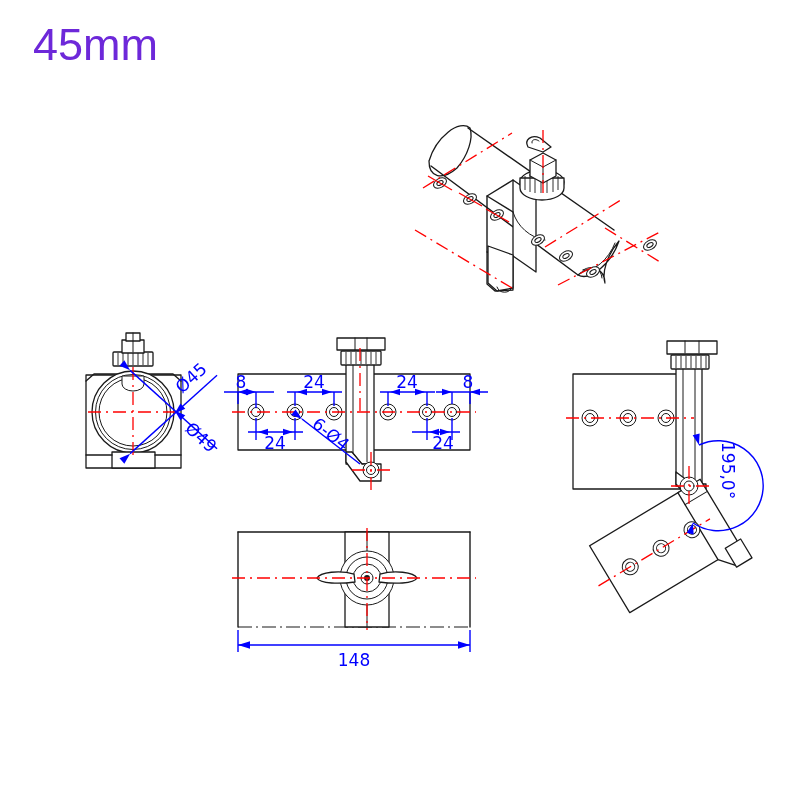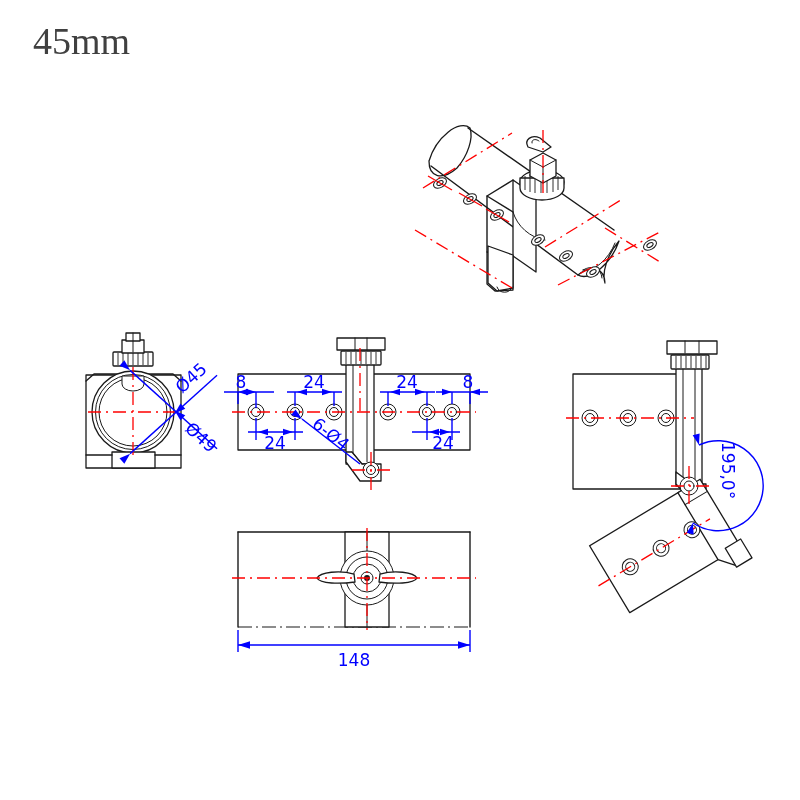--- a/index.html
+++ b/index.html
@@ -16,24 +16,24 @@
   #sheet {
     position: relative;
     width: 800px;
     height: 800px;
     background: #ffffff;
   }
   #title-label {
     position: absolute;
     left: 33px;
     top: 22px;
-    font-family: Liberation Serif, serif;
-    font-size: 38px;
+    font-family: Liberation Sans, sans-serif;
+    font-size: 45px;
     font-weight: 400;
-    color: #404040;
+    color: #6d28d9;
     letter-spacing: 0px;
     line-height: 1;
     white-space: nowrap;
   }
   svg.dwg {
     position: absolute;
     left: 0;
     top: 0;
     width: 800px;
     height: 800px;

